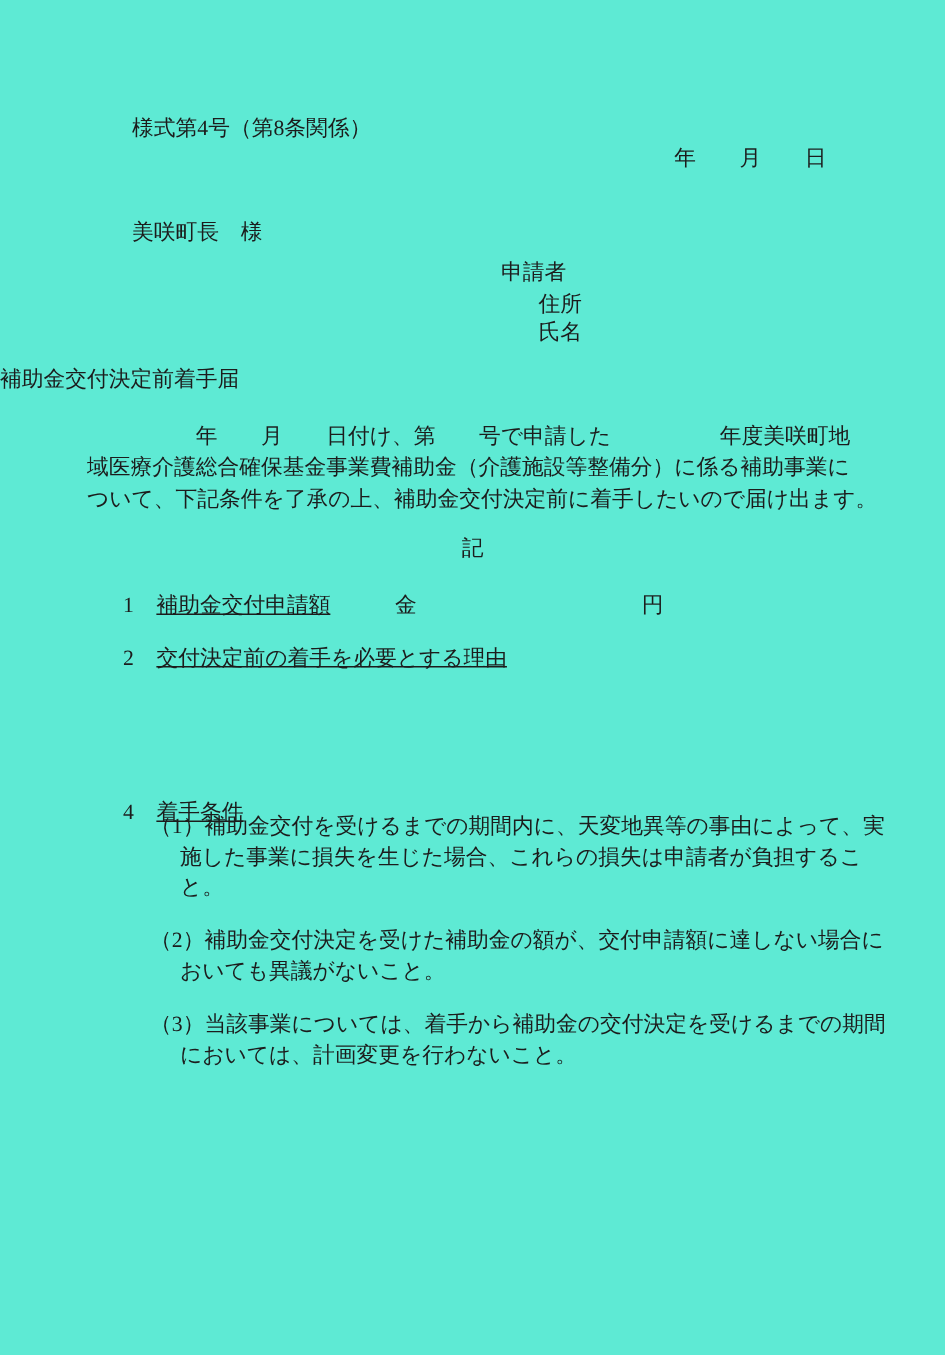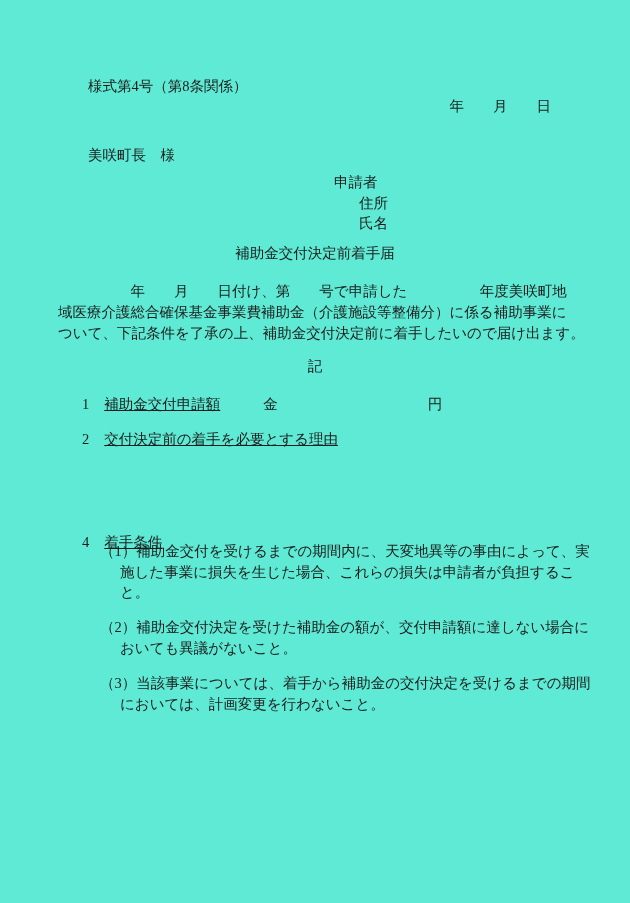--- a/index.html
+++ b/index.html
@@ -21,23 +21,23 @@
     overflow: hidden;
   }
   .abs { position: absolute; white-space: pre; }
 
   .form-number   { left: 88px;  top: 76px; }
   .date-line     { left: 0; right: 79px; top: 96px; text-align: right; }
   .recipient     { left: 88px;  top: 133px; margin-top: 12px; }
 
   .applicant-label        { left: 334px; top: 172px; }
   .applicant-address      { left: 359px; top: 193px; }
-  .applicant-name         { left: 359px; top: 213px; }
+  .applicant-name         { left: 359px; top: 213px; font-family: Liberation Mono, monospace; }
 
-  .doc-title     { left: 0; width: 100%; top: 243px; text-align: center; }
+  .doc-title     { left: 0; width: 100%; top: 243px; text-align: left; }
   .body-par      { left: 58px; top: 281px; width: 522px; line-height: 21px; }
   .record-marker { left: 0; width: 100%; top: 356px; text-align: center; }
 
   .item { left: 58px; padding-left: 24px; }
   .item-1 { top: 394px; }
   .item-2 { top: 429px; }
   .item-3 { top: 484px; }
   .item-4 { top: 532px; }
   .item .label { margin-left: 15px; text-decoration: underline; }
   .item .amount-prefix { margin-left: 43px; }

